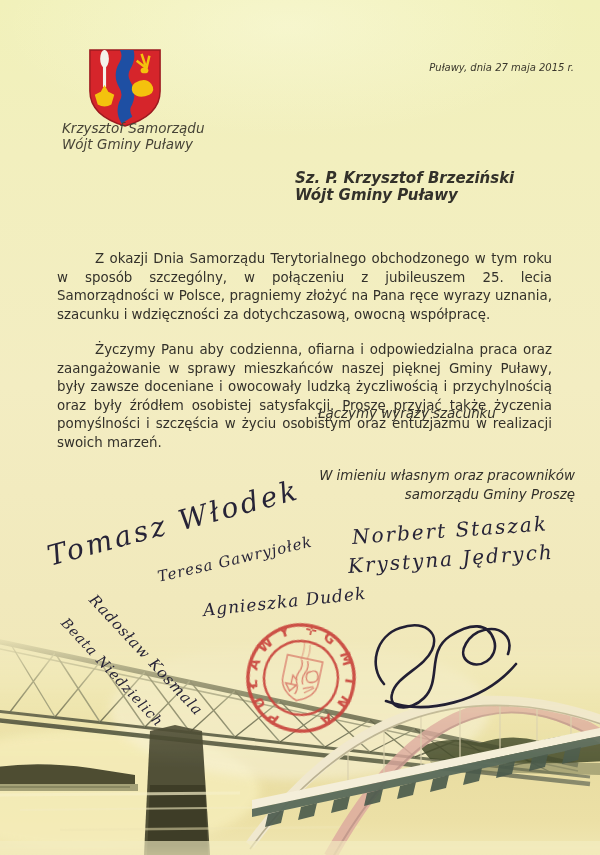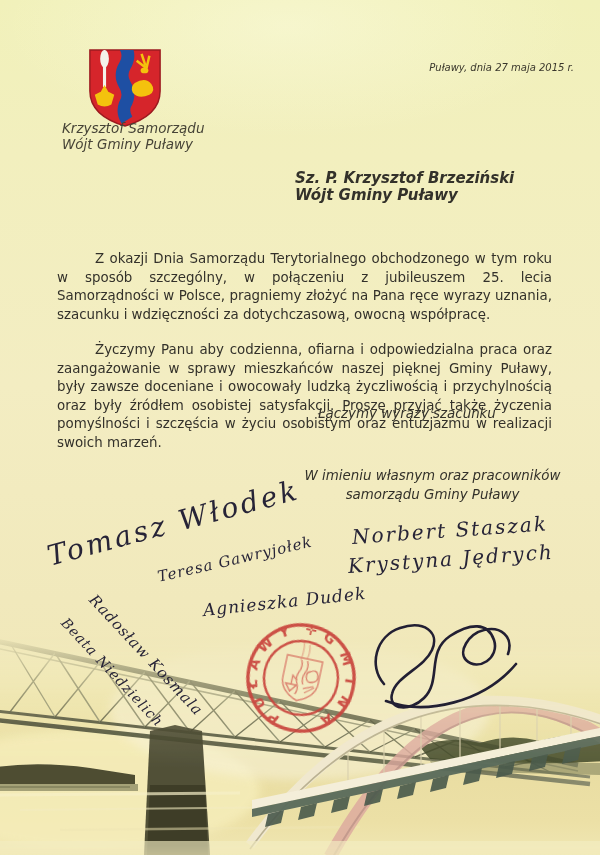--- a/index.html
+++ b/index.html
@@ -17,21 +17,21 @@
   .sender{left:62px; top:120px; font-style:italic; font-size:13.5px; line-height:16px; color:#474437; font-weight:500;}
   .dateline{right:26px; top:62px; font-style:italic; font-size:10px; color:#3a372c; font-weight:500;}
   
   .recipient{left:295px; top:170px; font-style:italic; font-weight:bold; font-size:15px; line-height:17px; color:#33312a;}
   
   .para{left:57px; width:495px; font-size:13.4px; line-height:18.6px;
         text-align:justify; text-indent:38px; color:#33312a;}
   .p1{top:250px;}
   .p2{top:341px;}
   .closing{left:318px; top:406px; font-style:italic; font-size:13.4px; color:#33312a;}
-  .signoff{left:290px; top:466px; width:285px; text-align:center; font-style:italic;
+  .signoff{left:290px; top:466px; width:285px; text-align:right; font-style:italic;
            font-size:13.4px; line-height:19px; color:#33312a;}
   
   .sig{position:absolute; white-space:nowrap; font-family:"DejaVu Serif", serif;
        font-style:italic; color:#272437; transform-origin:left center; letter-spacing:1px;}
   .sig-tomasz   {left:48px;  top:540px; font-size:28px; transform:rotate(-15deg); letter-spacing:3px;}
   .sig-teresa   {left:158px; top:568px; font-size:15px; transform:rotate(-13deg);}
   .sig-agnieszka{left:203px; top:600px; font-size:17px; transform:rotate(-6deg);}
   .sig-norbert  {left:352px; top:525px; font-size:20px; transform:rotate(-4deg); letter-spacing:2px;}
   .sig-krystyna {left:348px; top:554px; font-size:20px; transform:rotate(-4deg); letter-spacing:2px;}
   .sig-radoslaw {left:92px;  top:588px; font-size:15px; transform:rotate(47deg);}
@@ -87,21 +87,21 @@
     <div>Wójt Gminy Puławy</div>
   </div>
 
   <div class="abs para p1">Z okazji Dnia Samorządu Terytorialnego obchodzonego w tym roku w sposób szczególny, w połączeniu z jubileuszem 25. lecia Samorządności w Polsce, pragniemy złożyć na Pana ręce wyrazy uznania, szacunku i wdzięczności za dotychczasową, owocną współpracę.</div>
   <div class="abs para p2">Życzymy Panu aby codzienna, ofiarna i odpowiedzialna praca oraz zaangażowanie w sprawy mieszkańców naszej pięknej Gminy Puławy, były zawsze doceniane i owocowały ludzką życzliwością i przychylnością oraz były źródłem osobistej satysfakcji. Proszę przyjąć także życzenia pomyślności i szczęścia w życiu osobistym oraz entuzjazmu w realizacji swoich marzeń.</div>
 
   <div class="abs closing">Łączymy wyrazy szacunku</div>
 
   <div class="abs signoff">
     <div>W imieniu własnym oraz pracowników</div>
-    <div>samorządu Gminy Puławy</div>
+    <div>samorządu Gminy Proszę</div>
   </div>
 
   <svg class="abs photo" width="600" height="220" viewBox="0 0 600 220">
     <defs>
       <linearGradient id="fadeG" x1="0" y1="0" x2="0" y2="1">
         <stop offset="0" stop-color="#fff" stop-opacity="0"></stop>
         <stop offset="0.18" stop-color="#fff" stop-opacity="0.5"></stop>
         <stop offset="0.4" stop-color="#fff" stop-opacity="0.9"></stop>
         <stop offset="0.6" stop-color="#fff" stop-opacity="1"></stop>
         <stop offset="0.96" stop-color="#fff" stop-opacity="1"></stop>

